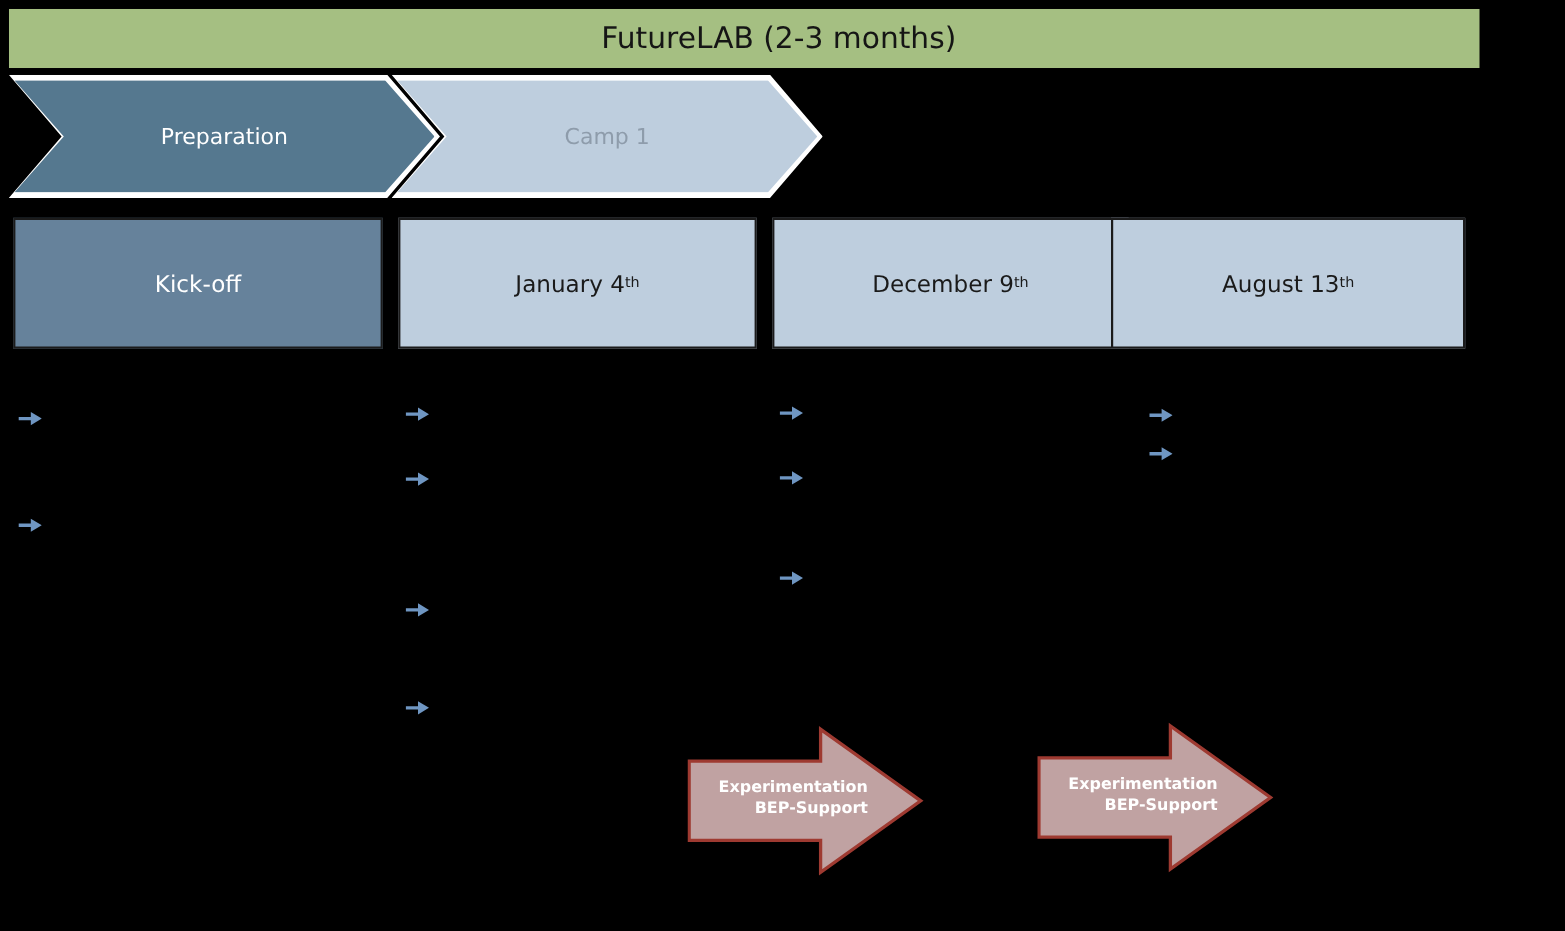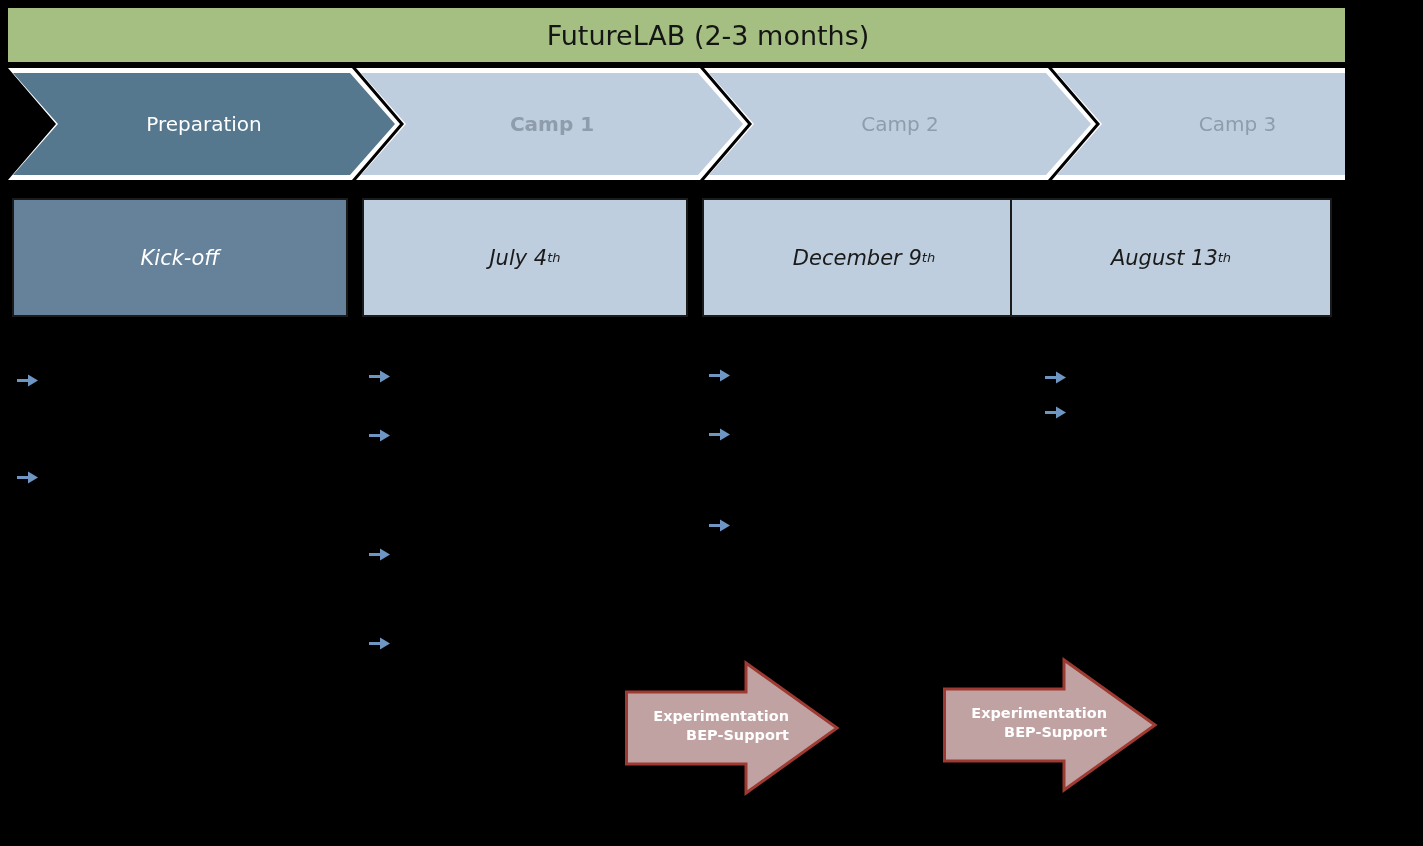--- a/index.html
+++ b/index.html
@@ -40,32 +40,31 @@
   .ch-fill.current{background:var(--phase-active-fill,#55788f);}
   .ch-fill.upcoming{background:var(--phase-fill,#becede);}
   .ch-label{
     position:absolute;left:0;top:0;width:100%;height:100%;
     display:flex;align-items:center;justify-content:center;
     font-size:20px;
   }
   .ch-label.current{color:var(--phase-active-text,#ffffff);}
   .ch-label.upcoming{color:var(--phase-text,#8e9cab);}
   .ch1{left:8px;width:392px;}
-  .ch2{left:356px;width:392px;font-weight:bold;}
+  .ch2{left:356px;width:392px;}
   .ch3{left:704px;width:392px;}
   .ch4{left:1052px;width:371px;}
 
   
   .mbox{
     position:absolute;top:198px;height:119px;
     box-sizing:border-box;
     border:2px solid var(--box-border,#1b1b1b);
     display:flex;align-items:center;justify-content:center;
     font-size:21px;
-    font-style:italic;
   }
   .mbox.dark{background:var(--box-dark-fill,#66829b);color:var(--box-dark-text,#ffffff);}
   .mbox.light{background:var(--box-light-fill,#becede);color:var(--box-light-text,#1a1a1a);}
   .mbox sup{font-size:0.62em;}
   .mb1{left:12px;width:336px;}
   .mb2{left:362px;width:326px;}
   .mb3{left:702px;width:324px;}
   .mb4{left:1010px;width:322px;}
 
   
@@ -104,37 +103,27 @@
   <div class="chevron ch1">
     <div class="ch-outline"></div>
     <div class="ch-fill current"></div>
     <span class="ch-label current">Preparation</span>
   </div>
   <div class="chevron ch2">
     <div class="ch-outline"></div>
     <div class="ch-fill upcoming"></div>
     <span class="ch-label upcoming">Camp 1</span>
   </div>
-  <div class="chevron ch3">
-    <div class="ch-outline"></div>
-    <div class="ch-fill upcoming"></div>
-    <span class="ch-label upcoming">Camp 2</span>
-  </div>
-  <div class="chevron ch4">
-    <div class="ch-outline"></div>
-    <div class="ch-fill upcoming"></div>
-    <span class="ch-label upcoming">Camp 3</span>
-  </div>
 
   <div class="mbox dark mb1">
     <span>Kick-off</span>
       <sup></sup>
   </div>
   <div class="mbox light mb2">
-    <span>July 4</span>
+    <span>January 4</span>
       <sup>th</sup>
   </div>
   <div class="mbox light mb3">
     <span>December 9</span>
       <sup>th</sup>
   </div>
   <div class="mbox light mb4">
     <span>August 13</span>
       <sup>th</sup>
   </div>

